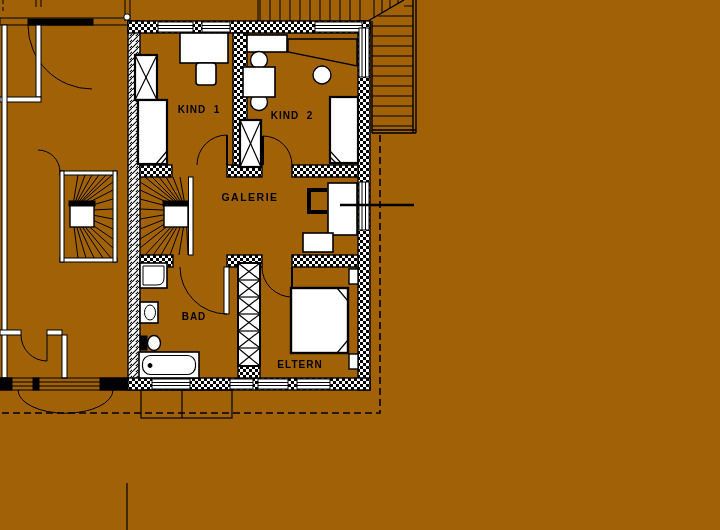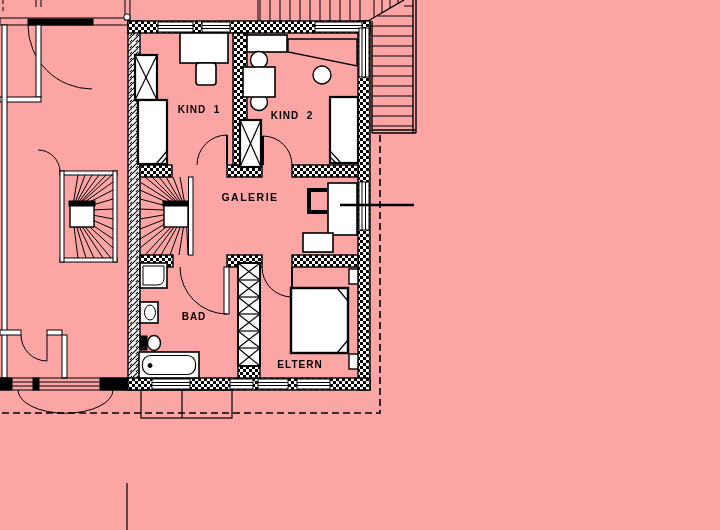--- a/index.html
+++ b/index.html
@@ -1,16 +1,16 @@
 <!DOCTYPE html>
 <html><head>
 <meta charset="utf-8">
 <style>
   html,body{margin:0;padding:0;background:#ffffff;}
-  .canvas{position:relative;width:720px;height:530px;background:#fca5a5;overflow:hidden;}
+  .canvas{position:relative;width:720px;height:530px;background:#a16207;overflow:hidden;}
   svg{display:block;}
   text.room-label{
     font-family:"Liberation Sans", sans-serif;
     font-weight:bold;
     font-size:10px;
     letter-spacing:1px;
     fill:#000;
   }
   text.room-label.big{letter-spacing:1.5px;font-size:10.5px;}
 </style>

